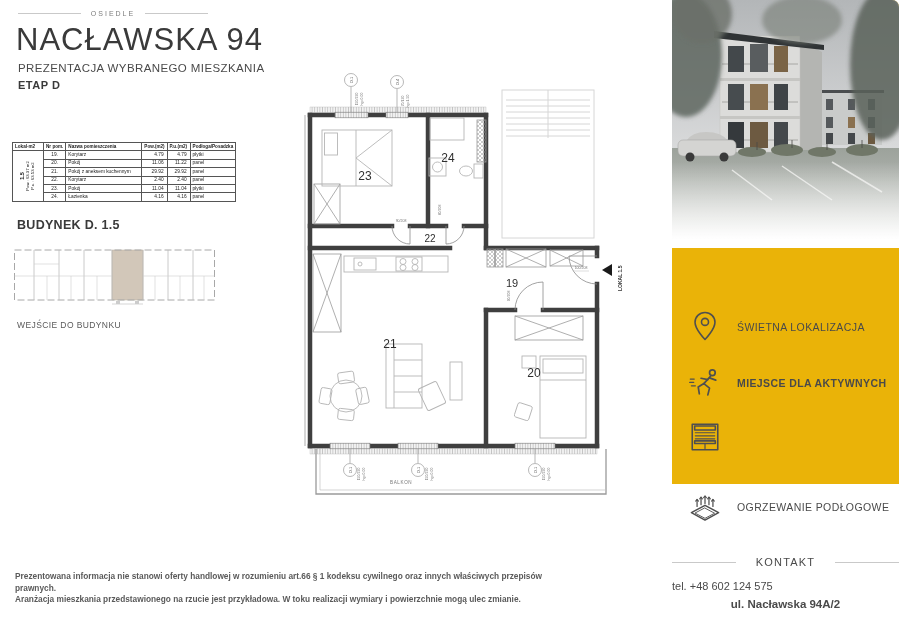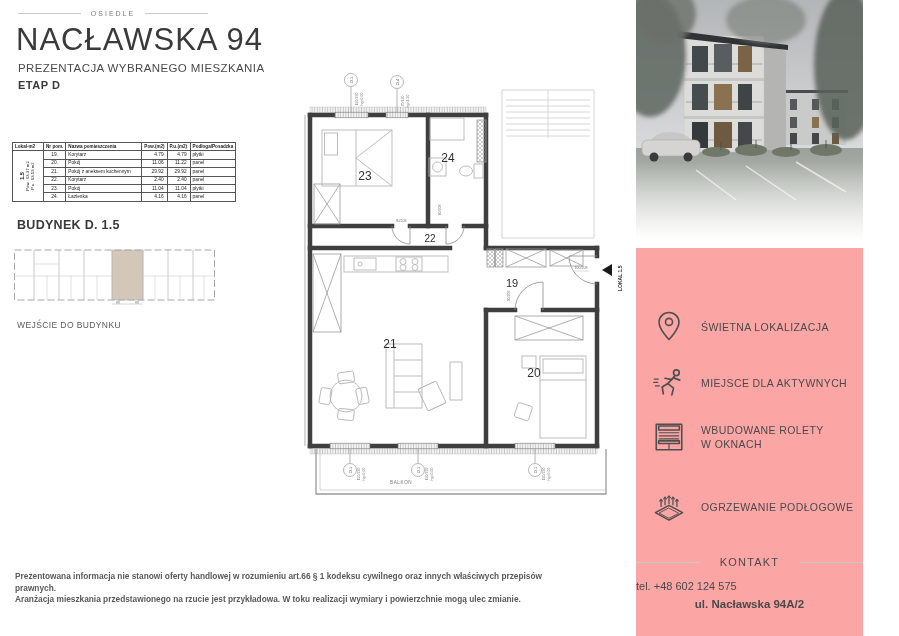--- a/index.html
+++ b/index.html
@@ -28,21 +28,21 @@
               transform:translate(-50%,-50%) rotate(-90deg);
               display:flex;flex-direction:column;align-items:center;
               font-size:4.3px;line-height:5.2px;color:#222;}
   .lokal-vert .unit-id{font-weight:bold;font-size:5.5px;}
 
   
   .budynek-title{left:17px;top:218px;font-size:12.5px;font-weight:bold;letter-spacing:.3px;color:#3a3a3a;}
   .entrance-label{left:17px;top:320px;font-size:8.5px;letter-spacing:.4px;color:#5a5a5a;}
 
   
-  .right-panel{left:636px;top:0;width:227px;height:636px;background:#fca5a5;}
+  .right-panel{left:672px;top:0;width:227px;height:484px;background:#eab308;}
   .feature-row{position:absolute;left:0;width:227px;display:flex;align-items:center;}
   .feature-icon{width:34px;height:34px;margin-left:16px;margin-right:15px;flex:none;}
   .feature-label{font-size:10.5px;letter-spacing:.4px;color:#4a4a4a;white-space:pre-line;line-height:14px;}
   .contact-head-row{position:absolute;left:0;top:556px;width:227px;display:flex;align-items:center;gap:8px;}
   .contact-head-row .rule{flex:1;height:1px;background:#c9c9c9;}
   .contact-heading{margin:0 12px;font-size:11px;letter-spacing:1.2px;color:#4a4a4a;}
   .contact-phone{position:absolute;left:0;top:580px;width:227px;text-align:left;font-size:11px;color:#4a4a4a;}
   .contact-address{position:absolute;left:0;top:598px;width:227px;text-align:center;font-size:11.5px;color:#4a4a4a;font-weight:bold;}
 
   
@@ -418,41 +418,39 @@
     </svg>
 
     <div class="feature-row" style="top:310px;">
       <svg class="feature-icon" viewBox="0 0 26 30" fill="none" stroke="#4f4f4f" stroke-width="1.4" stroke-linecap="round" stroke-linejoin="round">
         <path d="M13 2.2 C8 2.2 4.2 6 4.2 10.8 C4.2 17 13 26 13 26 C13 26 21.8 17 21.8 10.8 C21.8 6 18 2.2 13 2.2 Z"></path>
         <circle cx="13" cy="10.5" r="3.1"></circle>
       </svg>
       <div class="feature-label">ŚWIETNA LOKALIZACJA</div>
     </div>
 
-    <div class="feature-row" style="top:366px;">
+    <div class="feature-row" style="top:366px;font-weight:bold;">
       <svg class="feature-icon" viewBox="0 0 30 28" fill="none" stroke="#4f4f4f" stroke-width="1.5" stroke-linecap="round" stroke-linejoin="round">
         <circle cx="21.5" cy="5" r="2.5"></circle>
         <path d="M19.8 8.2 L14 14.5"></path>
         <path d="M19 9.5 L24.5 11.5 M17.5 11 L11.5 9.8"></path>
         <path d="M14 14.5 L19 18.5 L17.5 24.5 M14 14.5 L9 17.5 L10 23.5"></path>
         <path d="M2 10.5H5.5 M1.5 13.5H5 M3 16.5H6.5" stroke-width="1.1"></path>
       </svg>
       <div class="feature-label">MIEJSCE DLA AKTYWNYCH</div>
     </div>
 
     <div class="feature-row" style="top:420px;">
       <svg class="feature-icon" viewBox="0 0 28 28" fill="none" stroke="#4f4f4f" stroke-width="1.3" stroke-linecap="round" stroke-linejoin="round">
         <rect x="3.5" y="3.5" width="21" height="21"></rect>
         <rect x="5.5" y="5" width="17" height="3.2"></rect>
         <path d="M6 10.5H22 M6 13H22 M6 15.5H22" stroke-width="1"></path>
         <rect x="5.5" y="17.2" width="17" height="2.2"></rect>
         <path d="M14 19.8V23.5" stroke-width="1"></path>
       </svg>
-      <div class="feature-label">WBUDOWANE ROLETY
-W OKNACH</div>
     </div>
 
     <div class="feature-row" style="top:490px;">
       <svg class="feature-icon" viewBox="0 0 30 30" fill="none" stroke="#4f4f4f" stroke-width="1.3" stroke-linecap="round" stroke-linejoin="round">
         <polygon points="15,13.5 27,20 15,26.5 3,20"></polygon>
         <polygon points="15,16 23.5,20.5 15,25 6.5,20.5" stroke-width="0.8"></polygon>
         <path d="M8 14.5V8.5 M11.5 13V6.5 M15 12V5.5 M18.5 13V6.5 M22 14.5V8.5" stroke-width="1.1"></path>
         <path d="M6.8 9.8 L8 8.3 L9.2 9.8 M10.3 7.8 L11.5 6.3 L12.7 7.8 M13.8 6.8 L15 5.3 L16.2 6.8 M17.3 7.8 L18.5 6.3 L19.7 7.8 M20.8 9.8 L22 8.3 L23.2 9.8" stroke-width="1"></path>
       </svg>
       <div class="feature-label">OGRZEWANIE PODŁOGOWE</div>

